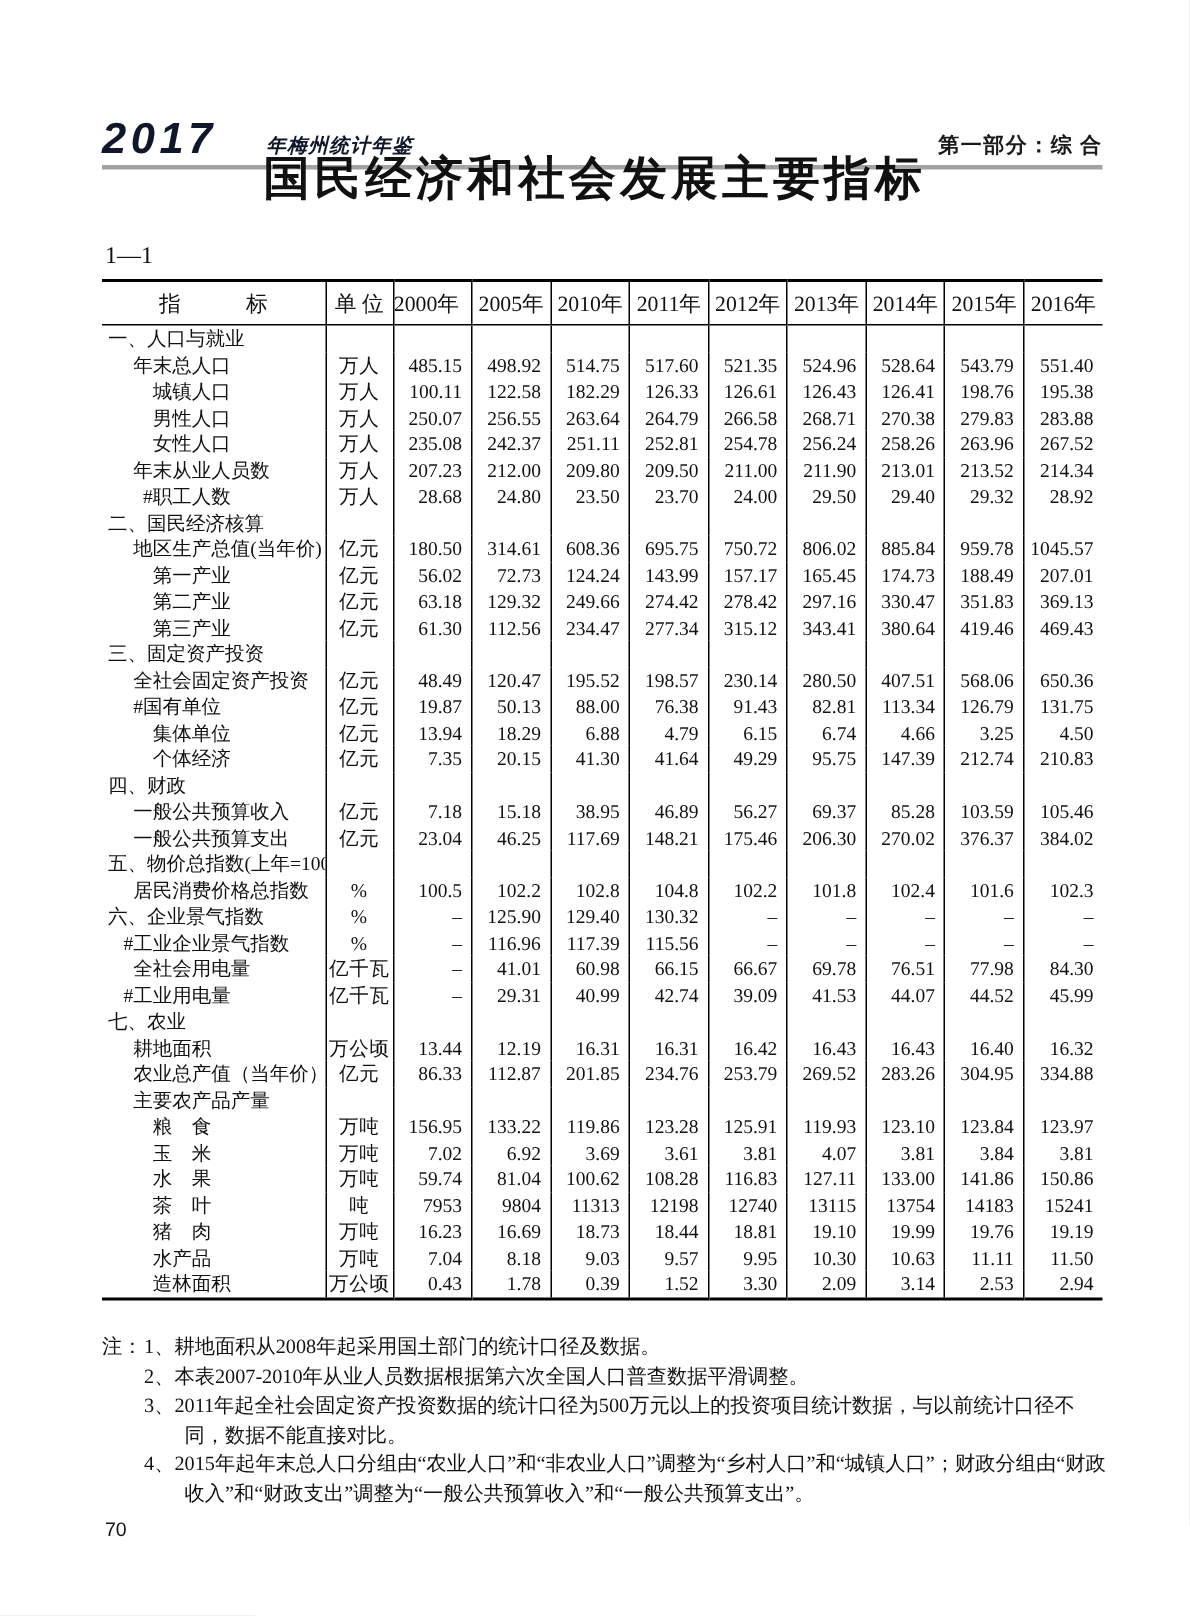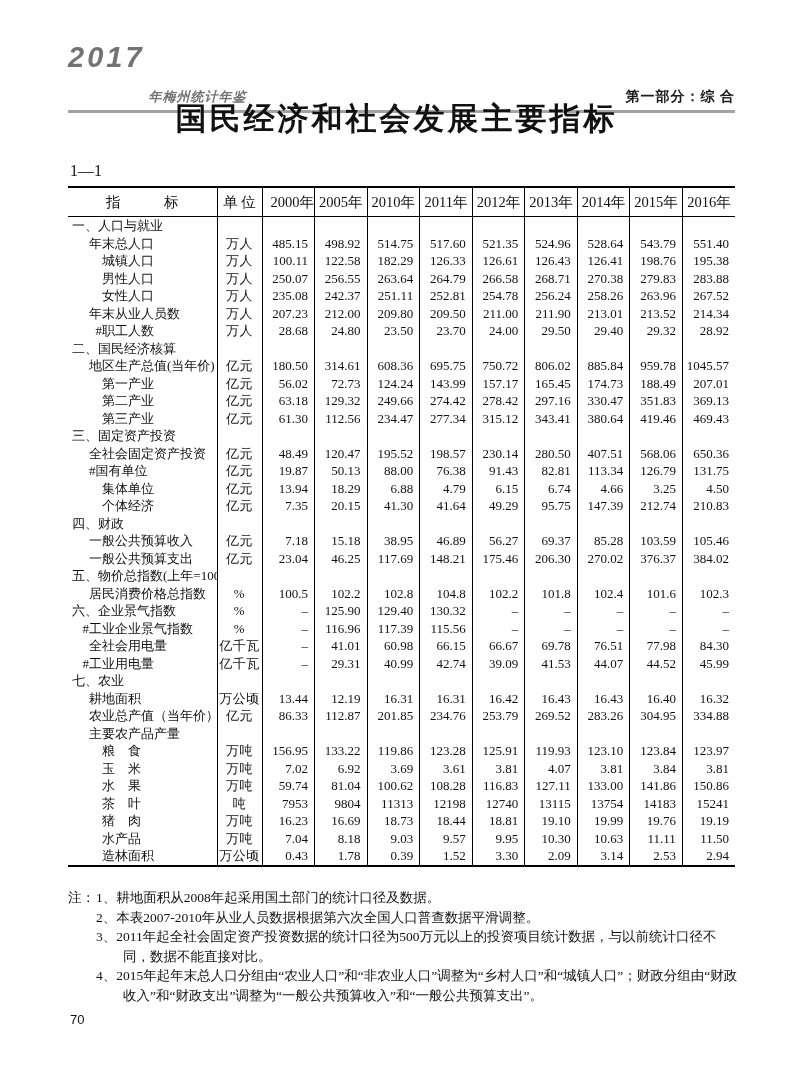--- a/index.html
+++ b/index.html
@@ -7,21 +7,21 @@
     position:relative; width:793px; height:1077px; margin:0 auto;
     background:#ffffff; overflow:hidden;
     font-family:"Liberation Serif","DejaVu Serif",serif; color:#111;
   }
   
   .running-header {
     position:absolute; top:44px; left:68px; width:667px;
     display:flex; justify-content:space-between; align-items:flex-end;
     border-bottom:3px solid #a3a3a3; padding-bottom:4px;
   }
-  .logo { display:flex; align-items:flex-start; color:#737373; }
+  .logo { display:flex; align-items:flex-end; color:#0f172a;gap:29px; }
   .logo-year {
     font-family:"Liberation Sans","DejaVu Sans",sans-serif;
     font-style:italic; font-weight:bold; font-size:29px; line-height:26px;
     letter-spacing:3px;
   }
   .logo-suffix {
     font-style:italic; font-weight:bold; font-size:13px; margin-left:4px;
     letter-spacing:1px;
     margin-top:44px;
   }
@@ -91,21 +91,21 @@
           <col>
           <col>
           <col>
           <col>
           <col>
       </colgroup>
       <thead>
         <tr>
             <th class="c-label" style="text-align: center;">指　　　标</th>
             <th class="c-unit" style="text-align: center;">单 位</th>
-            <th class="c-val" style="text-align: right;">2000年</th>
+            <th class="c-val" style="text-align: left;">2000年</th>
             <th class="c-val" style="text-align: center;">2005年</th>
             <th class="c-val" style="text-align: center;">2010年</th>
             <th class="c-val" style="text-align: center;">2011年</th>
             <th class="c-val" style="text-align: center;">2012年</th>
             <th class="c-val" style="text-align: center;">2013年</th>
             <th class="c-val" style="text-align: center;">2014年</th>
             <th class="c-val" style="text-align: center;">2015年</th>
             <th class="c-val" style="text-align: center;">2016年</th>
           </tr>
       </thead>

